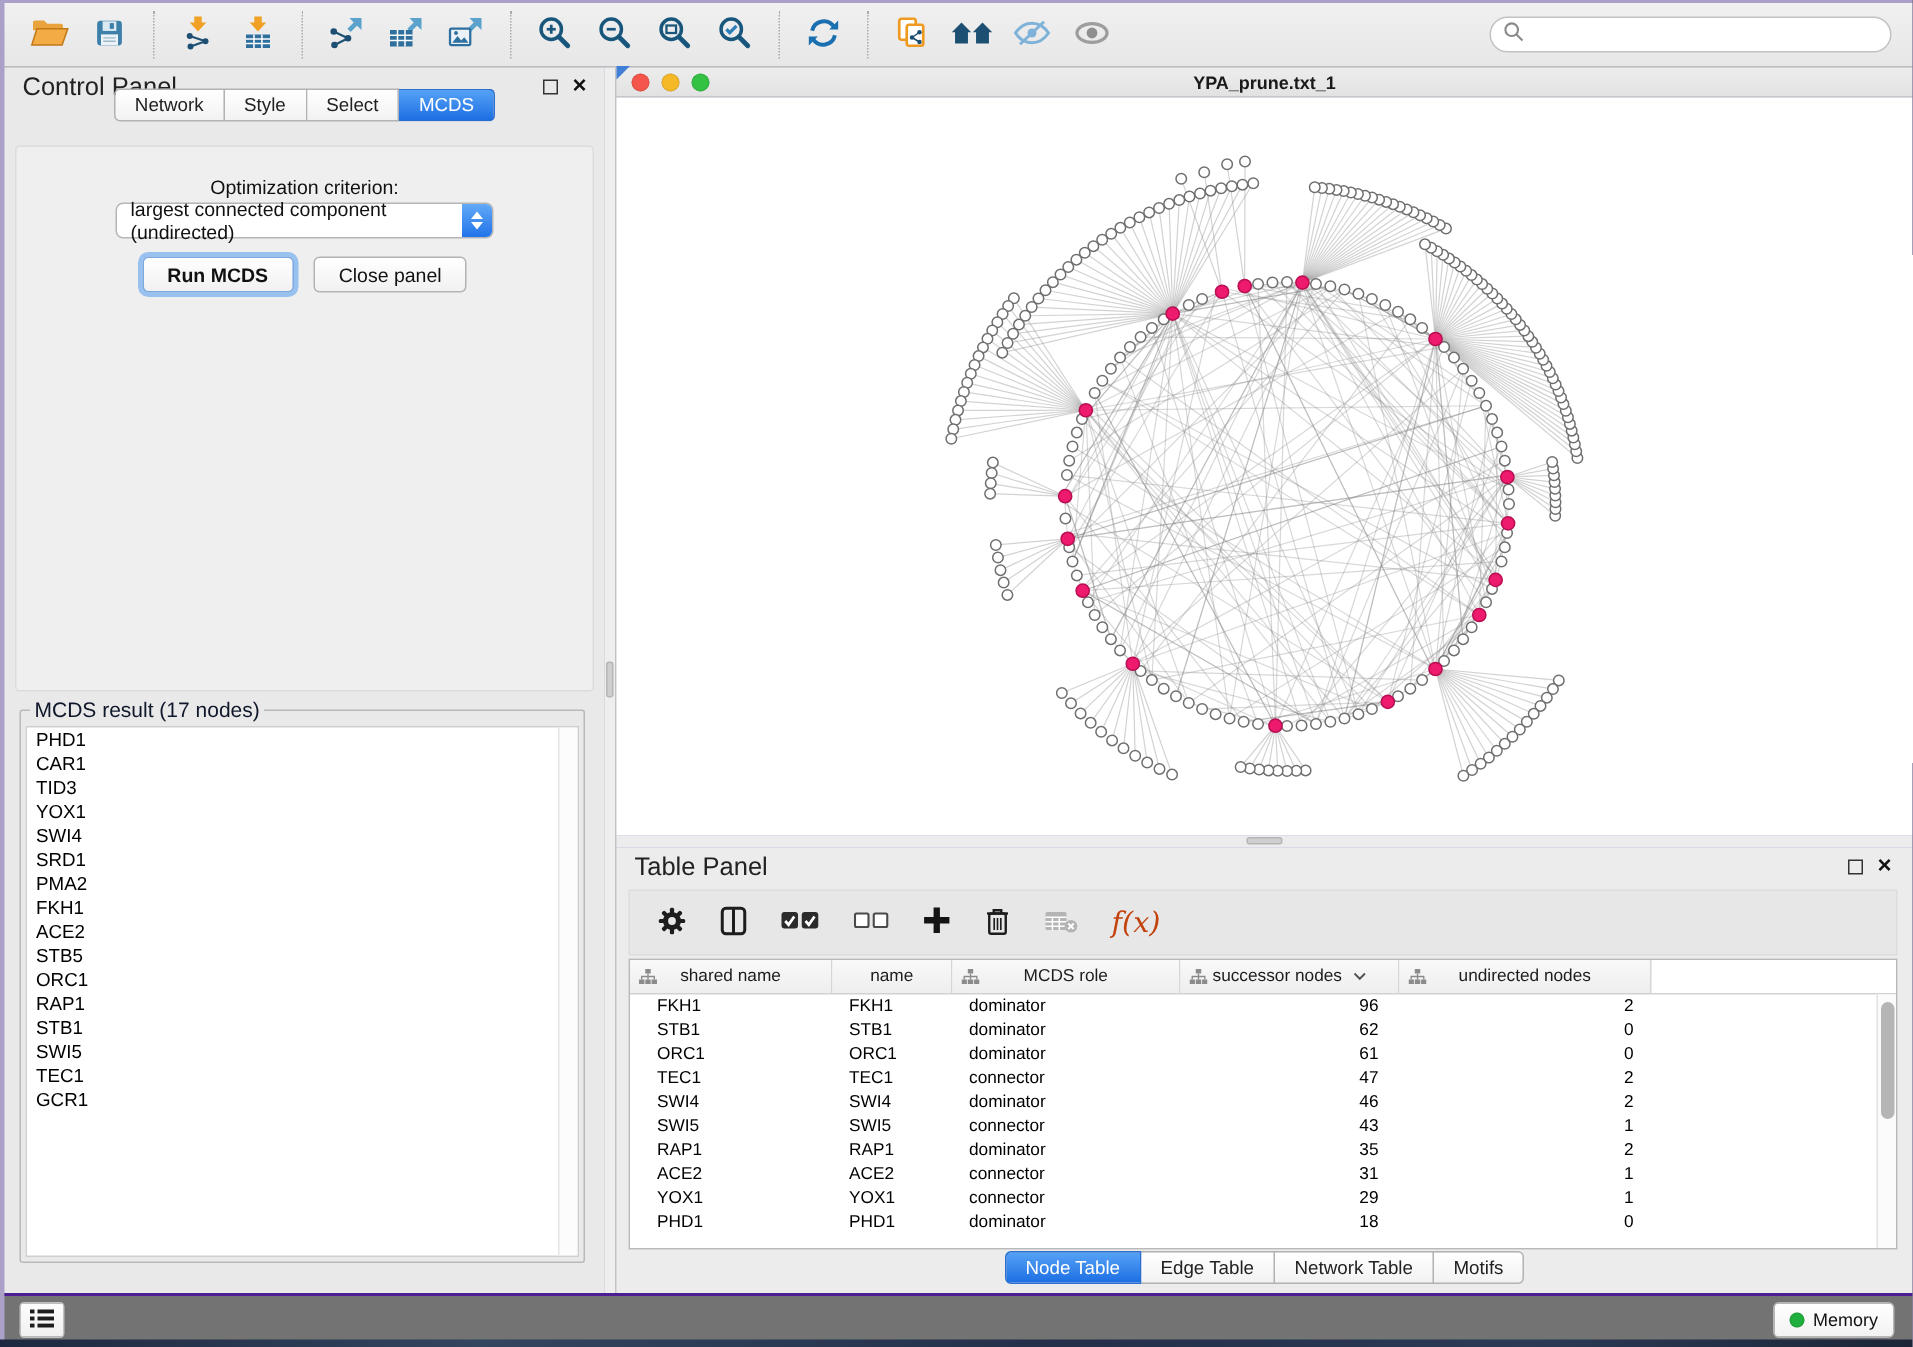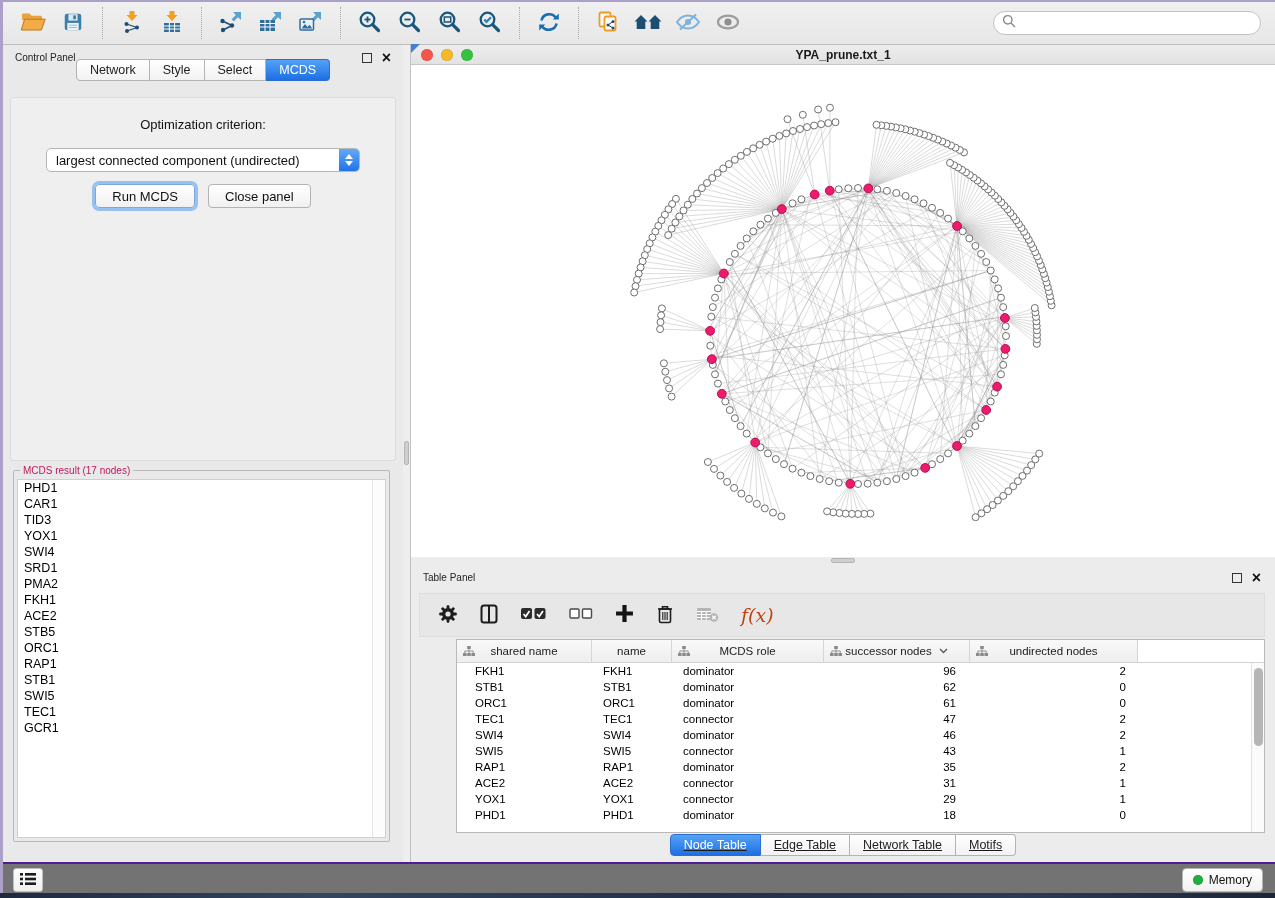--- a/index.html
+++ b/index.html
@@ -14,52 +14,52 @@
   .tb-btn { background:none; border:none; width:40px; height:38px; display:flex;
             align-items:center; justify-content:center; cursor:pointer; }
   .tb-sep { width:0; height:32px; border-left:1px dotted #a9a9a9; margin:0 9px; }
   .search-box { margin-left:auto; margin-right:14px; width:268px; height:24px; background:#fff;
                 border:1px solid #c2c2c2; border-radius:12px; display:flex; align-items:center; padding:0 8px; }
   .search-box input { border:none; outline:none; flex:1; font-size:12px; margin-left:5px; background:transparent; }
 
   
   .control-panel { position:absolute; left:3px; top:45px; width:400px; bottom:36px; background:#e9e9e9; }
   .panel-titlebar { position:relative; height:25px; display:flex; align-items:center; padding:0 12px; }
-  .panel-title { font-size:10px; color:#222; }
+  .panel-title { font-size:17px; color:#222; }
   .panel-icons { margin-left:auto; display:flex; align-items:center; gap:10px; }
   .float-icon { width:10px; height:10px; border:1.6px solid #333; display:inline-block; cursor:pointer; }
   .close-icon { font-size:16px; font-weight:900; color:#111; line-height:10px; cursor:pointer; }
 
   .seg { display:flex; justify-content:center; }
   .seg-tab { background:linear-gradient(#ffffff,#f2f2f2); border:1px solid #b3b3b3; border-left:none;
              height:22px; padding:0 13px; font-size:12.5px; color:#222; display:flex; align-items:center; cursor:pointer; }
   .seg-tab:first-child { border-left:1px solid #b3b3b3; border-radius:4px 0 0 4px; }
   .seg-tab:last-child { border-radius:0 4px 4px 0; }
   .seg-tab.selected { background:linear-gradient(#55a2f6,#1d6fe3); border-color:#2a6fd0; color:#fff; }
 
   .cp-tabs { position:absolute; top:14px; left:0; right:0; }
   .cp-content { position:absolute; left:7px; right:7px; top:52px; height:364px;
                 background:#efefef; border:1px solid #dcdcdc; border-radius:3px; }
   .opt-label { margin-top:19px; text-align:center; font-size:13px; color:#111; }
-  .dropdown { margin:16px auto 0; width:314px; height:24px; background:#fff; border:1px solid #b6b6b6;
+  .dropdown { margin:3px auto 0; width:252px; height:24px; background:#fff; border:1px solid #b6b6b6;
               border-radius:5px; display:flex; align-items:center; position:relative; cursor:pointer; }
   .dropdown .dd-value { flex:1; font-size:13px; padding-left:9px; color:#111; }
   .dd-stepper { width:20px; height:22px; margin-right:0; border-radius:0 4px 4px 0;
                 background:linear-gradient(#63a9f8,#2173e9); display:flex; flex-direction:column;
                 align-items:center; justify-content:center; gap:2px; }
   .caret-up { width:0; height:0; border-left:4px solid transparent; border-right:4px solid transparent; border-bottom:5px solid #fff; }
   .caret-down { width:0; height:0; border-left:4px solid transparent; border-right:4px solid transparent; border-top:5px solid #fff; }
   .btn-row { margin-top:12px; display:flex; justify-content:center; gap:13px; }
   .mac-btn { background:linear-gradient(#ffffff,#f1f1f1); border:1px solid #b3b3b3; border-radius:4px;
              height:24px; padding:0 16px; font-size:13px; color:#111; cursor:pointer; }
-  .mac-btn.focus-ring { box-shadow:0 0 0 3px rgba(106,167,238,.65); border-color:#7aa8e0; }
+  .mac-btn.focus-ring { box-shadow:0 0 0 3px rgba(106,167,238,.65); border-color:#7aa8e0;font-weight:bold; }
 
   .mcds-fieldset { position:absolute; left:10px; right:13px; top:420px; height:377px;
                    border:1px solid #b9b9b9; border-radius:2px; background:#e9e9e9; padding:3px; }
-  .mcds-fieldset legend { font-size:10px; color:#be185d; padding:0 3px; margin-left:3px; }
+  .mcds-fieldset legend { font-size:14px; color:#0f172a; padding:0 3px; margin-left:3px; }
   .mcds-list-area { position:relative; width:100%; height:100%; background:#fff; border:1px solid #cfcfcf; overflow:hidden; }
   .mcds-item { font-size:12.5px; line-height:16px; padding-left:6px; color:#000; }
   .mcds-scroll { position:absolute; top:0; right:0; bottom:0; width:13px; background:#fcfcfc; border-left:1px solid #e4e4e4; }
 
   
   .vsplitter { position:absolute; left:403px; top:45px; width:8px; bottom:36px; background:#eeeeee; border-right:1px solid #c2c2c2; }
   .grip { background:#cfcfcf; border:1px solid #b5b5b5; border-radius:2px; }
   .vsplitter .grip { position:absolute; top:396px; left:1px; width:5px; height:24px; }
   .hsplitter { position:absolute; left:0; top:512px; right:0; height:8px; background:#ececec; }
   .hsplitter .grip { position:absolute; left:50%; top:1px; width:24px; height:5px; margin-left:-12px; }
@@ -75,37 +75,37 @@
   .light { width:12px; height:12px; border-radius:50%; box-shadow:inset 0 0 1px rgba(0,0,0,.35); cursor:pointer; }
   .net-title { position:absolute; left:0; right:0; text-align:center; font-size:12px; font-weight:bold; color:#1a1a1a; }
   .net-canvas { position:absolute; left:0; top:20px; right:0; height:492px; background:#fff; overflow:hidden; }
 
   
   .table-panel { position:absolute; left:0; top:520px; right:0; bottom:0; background:#ececec; }
   .tp-toolbar { position:absolute; left:8px; right:10px; top:28px; height:44px; background:#e7e7e7;
                 border:1px solid #dddddd; display:flex; align-items:center; gap:22px; padding-left:18px; }
   .tp-btn { background:none; border:none; display:flex; align-items:center; cursor:pointer; }
   .fx { font-family:"DejaVu Serif",serif; font-style:italic; font-size:19px; color:#c2410c; }
-  .tp-table { position:absolute; left:8px; right:10px; top:74px; height:194px; background:#fff; border:1px solid #b9b9b9;margin-left:37px; }
+  .tp-table { position:absolute; left:8px; right:10px; top:74px; height:194px; background:#fff; border:1px solid #b9b9b9; }
   .tp-header { display:flex; height:23px; border-bottom:1px solid #d2d2d2; }
   .th { position:relative; display:flex; align-items:center; justify-content:center; font-size:11.5px; color:#1c1c1c;
         border-right:1px solid #d6d6d6; background:linear-gradient(#f9f9f9,#eeeeee); cursor:pointer; }
   .th .type-ic { position:absolute; left:6px; top:6px; }
   .th .sort-ic { margin-left:7px; display:flex; }
   .th-fill { flex:1; background:#fff; }
   .t-row { display:flex; height:16px; align-items:center; }
   .td { font-size:11.5px; color:#000; overflow:hidden; white-space:nowrap; }
   .c0 { width:135px; padding-left:18px; }
   .c1 { width:80px; padding-left:11px; }
   .c2 { width:152px; padding-left:11px; }
   .c3 { width:146px; text-align:right; padding-right:14px; }
   .c4 { width:168px; text-align:right; padding-right:12px; }
   .tp-scroll { position:absolute; top:23px; right:0; bottom:0; width:13px; background:#fbfbfb; border-left:1px solid #e2e2e2; }
   .tp-scroll .thumb { position:absolute; top:5px; left:2px; width:9px; height:78px; background:#b5b5b5; border-radius:5px; cursor:pointer; }
-  .tp-tabs { position:absolute; left:0; right:0; top:269px;text-decoration:underline; }
+  .tp-tabs { position:absolute; left:0; right:0; top:269px; }
 
   
   .statusbar { position:absolute; left:3px; right:0; top:862px; height:44px; background:#737373; border-top:2px solid #4c1d95; }
   .list-btn { position:absolute; left:10px; top:4px; width:30px; height:24px; background:linear-gradient(#fdfdfd,#f0f0f0);
               border:1px solid #c0c0c0; border-radius:3px; display:flex; align-items:center; justify-content:center; cursor:pointer; }
   .memory-btn { position:absolute; right:12px; top:4px; height:24px; background:linear-gradient(#ffffff,#f2f2f2);
                 border:1px solid #b5b5b5; border-radius:4px; display:flex; align-items:center; gap:6px;
                 padding:0 10px; font-size:12px; color:#111; cursor:pointer; }
   .mem-dot { width:10px; height:10px; border-radius:50%; background:#1faf3c; box-shadow:inset 0 0 1px rgba(0,0,0,.4); }
 

